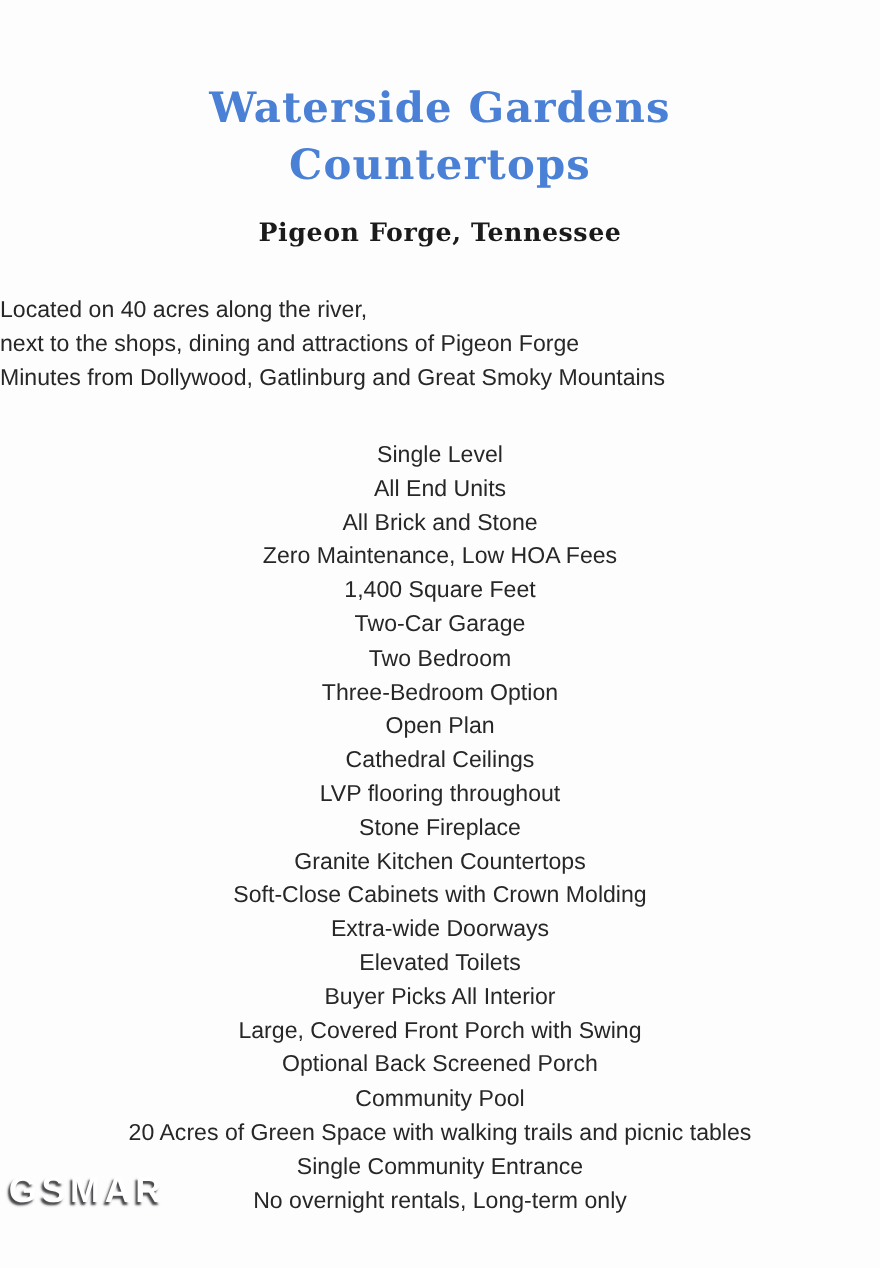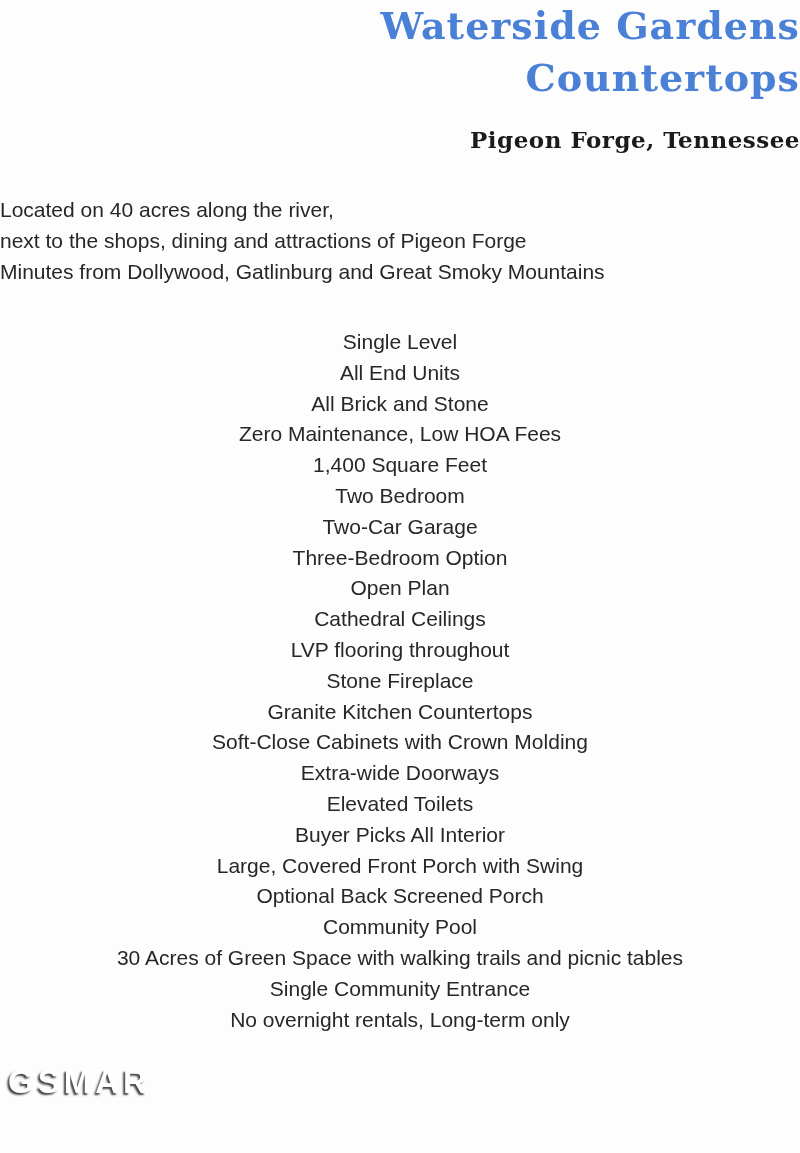--- a/index.html
+++ b/index.html
@@ -9,21 +9,22 @@
   }
   .page {
     position: relative;
     width: 800px;
     height: 1153px;
     background: #fdfdfd;
     overflow: hidden;
     font-family: "Liberation Sans", sans-serif;
   }
   .header {
-    text-align: right;
+    padding-top: 72px;
+    text-align: center;
   }
   .title-line {
     font-family: "DejaVu Serif", serif;
     font-weight: bold;
     font-size: 38px;
     line-height: 52px;
     color: #4a80d5;
     letter-spacing: 1px;
   }
   .location-line {
@@ -82,35 +83,35 @@
       <div class="intro-line">next to the shops, dining and attractions of Pigeon Forge</div>
       <div class="intro-line">Minutes from Dollywood, Gatlinburg and Great Smoky Mountains</div>
     </div>
 
   <div class="features">
       <div class="feature-line">Single Level</div>
       <div class="feature-line">All End Units</div>
       <div class="feature-line">All Brick and Stone</div>
       <div class="feature-line">Zero Maintenance, Low HOA Fees</div>
       <div class="feature-line">1,400 Square Feet</div>
+      <div class="feature-line">Two-Car Garage</div>
       <div class="feature-line">Two Bedroom</div>
-      <div class="feature-line">Two-Car Garage</div>
       <div class="feature-line">Three-Bedroom Option</div>
       <div class="feature-line">Open Plan</div>
       <div class="feature-line">Cathedral Ceilings</div>
       <div class="feature-line">LVP flooring throughout</div>
       <div class="feature-line">Stone Fireplace</div>
       <div class="feature-line">Granite Kitchen Countertops</div>
       <div class="feature-line">Soft-Close Cabinets with Crown Molding</div>
       <div class="feature-line">Extra-wide Doorways</div>
       <div class="feature-line">Elevated Toilets</div>
       <div class="feature-line">Buyer Picks All Interior</div>
       <div class="feature-line">Large, Covered Front Porch with Swing</div>
       <div class="feature-line">Optional Back Screened Porch</div>
       <div class="feature-line">Community Pool</div>
-      <div class="feature-line">30 Acres of Green Space with walking trails and picnic tables</div>
+      <div class="feature-line">20 Acres of Green Space with walking trails and picnic tables</div>
       <div class="feature-line">Single Community Entrance</div>
       <div class="feature-line">No overnight rentals, Long-term only</div>
     </div>
 
   <div class="watermark">GSMAR</div>
 
 </div>
 
 </body></html>

